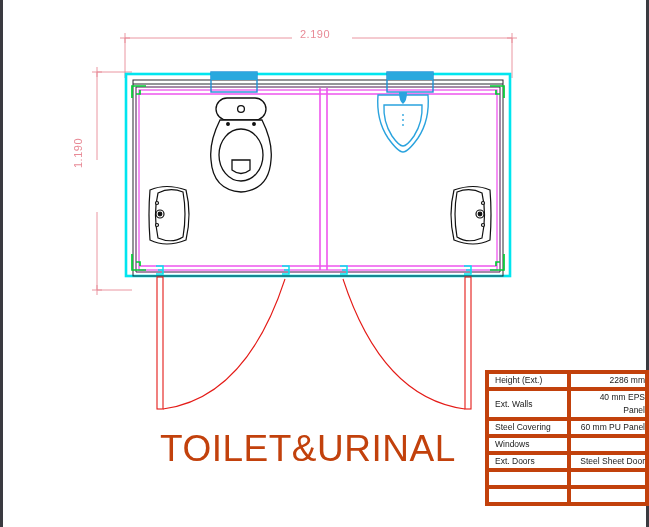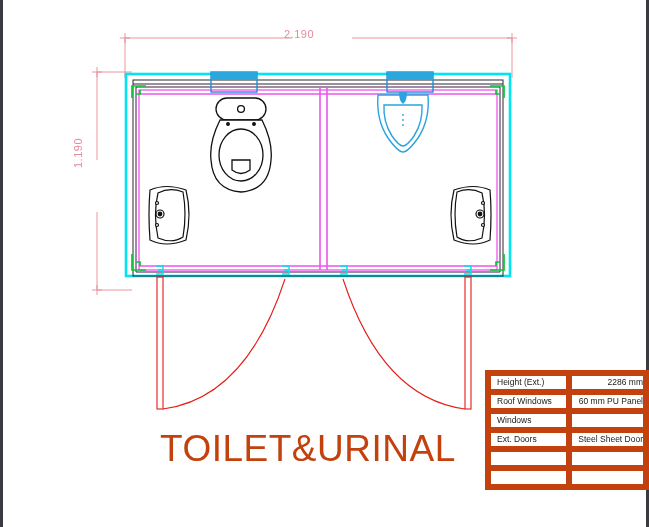--- a/index.html
+++ b/index.html
@@ -19,32 +19,32 @@
     font-size:37px;letter-spacing:0.5px;color:#c2410c;
     font-family:"Liberation Sans", sans-serif;font-weight:400;
     white-space:nowrap;
   }
   table.spec{
     position:absolute;left:485px;top:370px;
     border-collapse:collapse;font-size:8.5px;color:#1a1a1a;
     font-family:"Liberation Sans", sans-serif;
   }
   table.spec td{
-    border:6px solid #c2410c;
+    border:4px solid #c2410c;
     height:13px;padding:0 0 0 6px;vertical-align:middle;
     line-height:13px;
   }
   td.k{width:78px;}
   td.v{width:76px;text-align:right;}
   .dimtext{
     position:absolute;color:#e88a96;font-size:11px;
     font-family:"Liberation Sans", sans-serif;letter-spacing:0.5px;
     white-space:nowrap;
   }
-  #dim-h{left:284px;top:28px;}
+  #dim-h{left:300px;top:28px;}
   #dim-v{left:72px;top:168px;transform:rotate(-90deg);transform-origin:left top;}
 </style>
 </head>
 <body>
 
 <div id="root">
 
   <div class="frame-left"></div>
   <div class="frame-right"></div>
 
@@ -181,21 +181,25 @@
 
   <div class="title">TOILET&amp;URINAL</div>
 
   <table class="spec">
     <tbody>
         <tr>
           <td class="k">Height (Ext.)</td>
           <td class="v">2286 mm</td>
         </tr>
         <tr>
-          <td class="k">Roof Windows</td>
+          <td class="k">Ext. Walls</td>
+          <td class="v">40 mm EPS Panel</td>
+        </tr>
+        <tr>
+          <td class="k">Steel Covering</td>
           <td class="v">60 mm PU Panel</td>
         </tr>
         <tr>
           <td class="k">Windows</td>
           <td class="v"></td>
         </tr>
         <tr>
           <td class="k">Ext. Doors</td>
           <td class="v">Steel Sheet Door</td>
         </tr>

